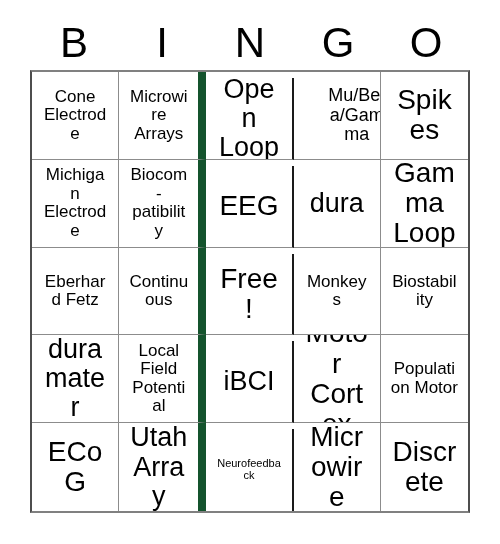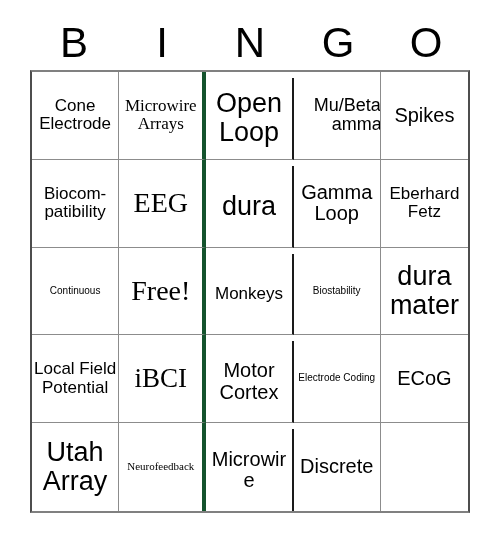--- a/index.html
+++ b/index.html
@@ -65,45 +65,45 @@
   }
 
   .cell {
     box-sizing: border-box;
     border-right: 1px solid #8c8c8c;
     border-bottom: 1px solid #8c8c8c;
     display: flex;
     align-items: center;
     justify-content: center;
     text-align: center;
-    padding: 1px 0;
+    padding: 1px 10px;
     overflow: hidden;
     background: #ffffff;
   }
   .cell:nth-child(5n) { border-right: none; }
   .cell:nth-child(n+21) { border-bottom: none; }
 
   
-  .cell:nth-child(5n+2) { border-right: 4px solid #14532d; font-family: Liberation Serif, serif; }
+  .cell:nth-child(5n+2) { border-right: 8px solid #14532d; }
   .cell:nth-child(5n+3) { border-right: 2px solid #1a1a1a; margin-top: 6px; }
 
   .cell-text {
     display: block;
     width: 100%;
     line-height: 1.08;
     word-wrap: break-word;
   }
 
   
   .sz-xl   { font-size: 28px; }
   .sz-lg   { font-size: 27px; }
-  .sz-md   { font-size: 20px; }
+  .sz-md   { font-size: 28px; }
   .sz-sm   { font-size: 17px; }
   .sz-xs   { font-size: 18px; margin-left: 40px; }
-  .sz-xxs  { font-size: 10px; }
+  .sz-xxs  { font-size: 17px; }
   .sz-tiny { font-size: 11px; }
 </style>
 </head>
 <body>
 
 <div id="bingo-card">
 
   <div id="header-row">
     <div class="header-letter">B</div>
     <div class="header-letter">I</div>
@@ -122,20 +122,23 @@
     <div class="cell">
         <span class="cell-text sz-lg">Open Loop</span>
       </div>
     <div class="cell">
         <span class="cell-text sz-xs">Mu/Beta/Gamma</span>
       </div>
     <div class="cell">
         <span class="cell-text sz-md">Spikes</span>
       </div>
 
+    <div class="cell">
+        <span class="cell-text sz-sm">Michigan Electrode</span>
+      </div>
     <div class="cell">
         <span class="cell-text sz-sm">Biocom-patibility</span>
       </div>
     <div class="cell">
         <span class="cell-text sz-xl">EEG</span>
       </div>
     <div class="cell">
         <span class="cell-text sz-lg">dura</span>
       </div>
     <div class="cell">
@@ -164,21 +167,21 @@
     <div class="cell">
         <span class="cell-text sz-sm">Local Field Potential</span>
       </div>
     <div class="cell">
         <span class="cell-text sz-lg">iBCI</span>
       </div>
     <div class="cell">
         <span class="cell-text sz-md">Motor Cortex</span>
       </div>
     <div class="cell">
-        <span class="cell-text sz-xxs">Electrode Coding</span>
+        <span class="cell-text sz-xxs">Population Motor</span>
       </div>
 
     <div class="cell">
         <span class="cell-text sz-md">ECoG</span>
       </div>
     <div class="cell">
         <span class="cell-text sz-lg">Utah Array</span>
       </div>
     <div class="cell">
         <span class="cell-text sz-tiny">Neurofeedback</span>

